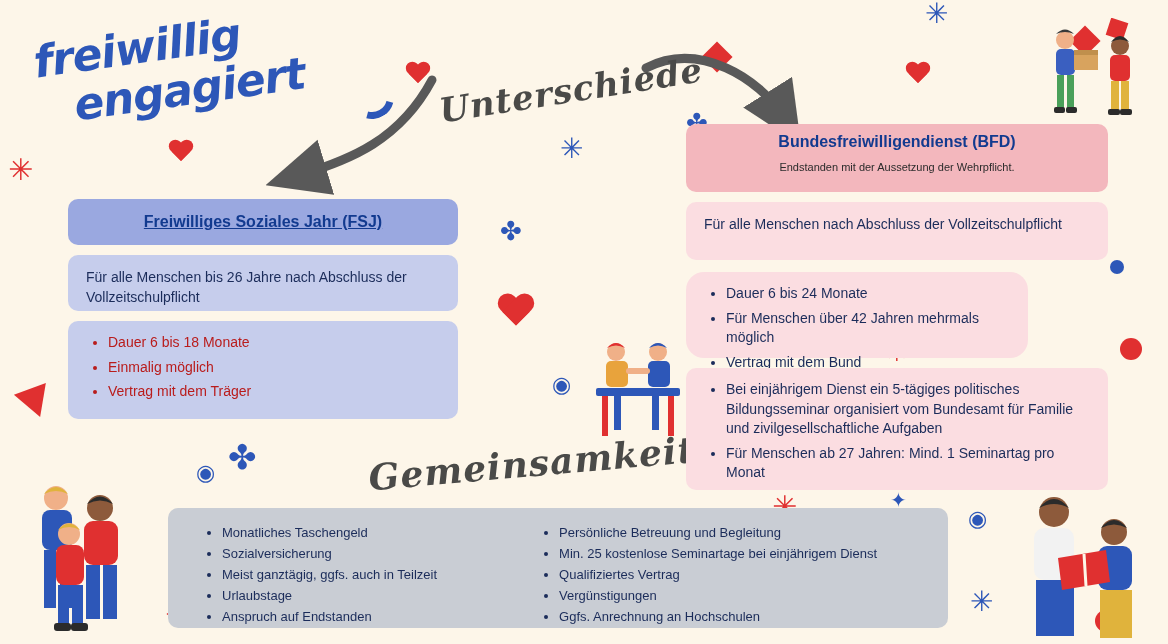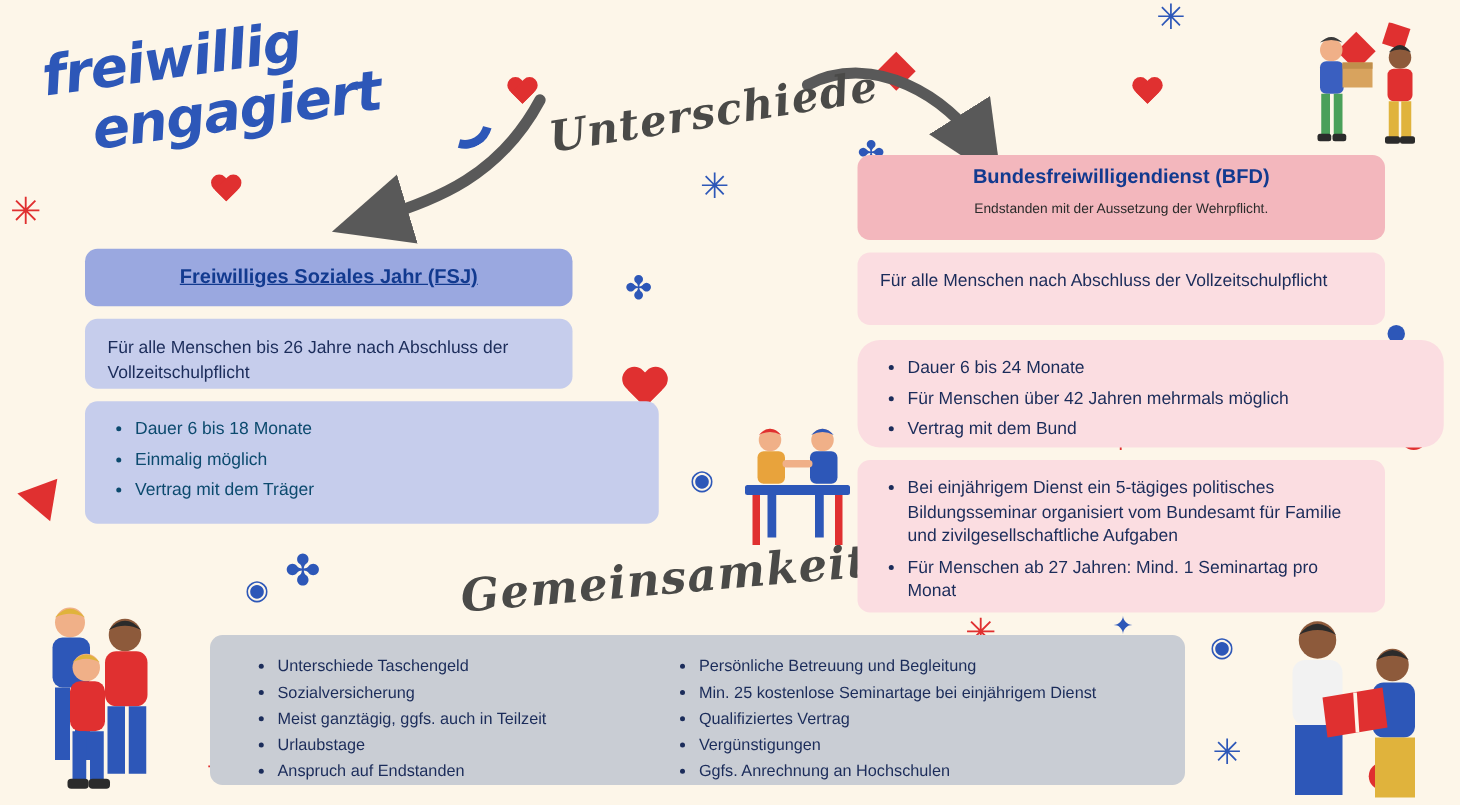--- a/index.html
+++ b/index.html
@@ -83,31 +83,31 @@
     position: absolute;
     border-radius: 10px;
     box-sizing: border-box;
   }
   .card-head {
     display: flex; align-items: center; justify-content: center;
     font-weight: bold; font-size: 16px; text-decoration: underline;
   }
   .fsj-head { left: 68px; top: 199px; width: 390px; height: 46px; background: #9aa8e0; color: #123a8f; }
   .fsj-sub  { left: 68px; top: 255px; width: 390px; height: 56px; background: #c6cdec; color: #1b2c5a; }
-  .fsj-list { left: 68px; top: 321px; width: 459px; height: 98px; background: #c6cdec; color: #0c4a6e; }
+  .fsj-list { left: 68px; top: 321px; width: 390px; height: 98px; background: #c6cdec; color: #b91c1c; }
 
   .bfd-head {
     left: 686px; top: 124px; width: 422px; height: 68px;
     background: #f3b7bd; color: #123a8f;
     display: block; text-align: center;
   }
   .bfd-head .h { font-weight: bold; font-size: 16px; margin-top: 9px; }
   .bfd-head .s { font-size: 11px; color: #2b2b2b; margin-top: 10px; }
   .bfd-sub  { left: 686px; top: 202px; width: 422px; height: 58px; background: #fbdde1; color: #1b2c5a; }
-  .bfd-list1{ left: 686px; top: 272px; width: 469px; height: 86px; background: #fbdde1; color: #1b2c5a; border-radius: 18px; }
+  .bfd-list1{ left: 686px; top: 272px; width: 342px; height: 86px; background: #fbdde1; color: #1b2c5a; border-radius: 18px; }
   .bfd-list2{ left: 686px; top: 368px; width: 422px; height: 122px; background: #fbdde1; color: #1b2c5a; }
 
   .common {
     left: 168px; top: 508px; width: 780px; height: 120px;
     background: #c9cdd4; color: #1b2c5a;
   }
 
   .pad { padding: 12px 18px; font-size: 14px; line-height: 1.45; }
   ul.bullets { margin: 0; padding: 0 0 0 22px; }
   ul.bullets li { margin: 0 0 5px 0; font-size: 14px; line-height: 1.4; }
@@ -220,21 +220,21 @@
         <li>Bei einjährigem Dienst ein 5-tägiges politisches Bildungsseminar organisiert vom Bundesamt für Familie und zivilgesellschaftliche Aufgaben</li>
         <li>Für Menschen ab 27 Jahren: Mind. 1 Seminartag pro Monat</li>
       </ul>
     </div>
   </div>
 
   <div class="card common">
     <div class="common-cols">
       <div class="col-a">
         <ul>
-          <li>Unterschiede Taschengeld</li>
+          <li>Monatliches Taschengeld</li>
           <li>Sozialversicherung</li>
           <li>Meist ganztägig, ggfs. auch in Teilzeit</li>
           <li>Urlaubstage</li>
           <li>Anspruch auf Endstanden</li>
         </ul>
       </div>
       <div class="col-b">
         <ul>
           <li>Persönliche Betreuung und Begleitung</li>
           <li>Min. 25 kostenlose Seminartage bei einjährigem Dienst</li>

